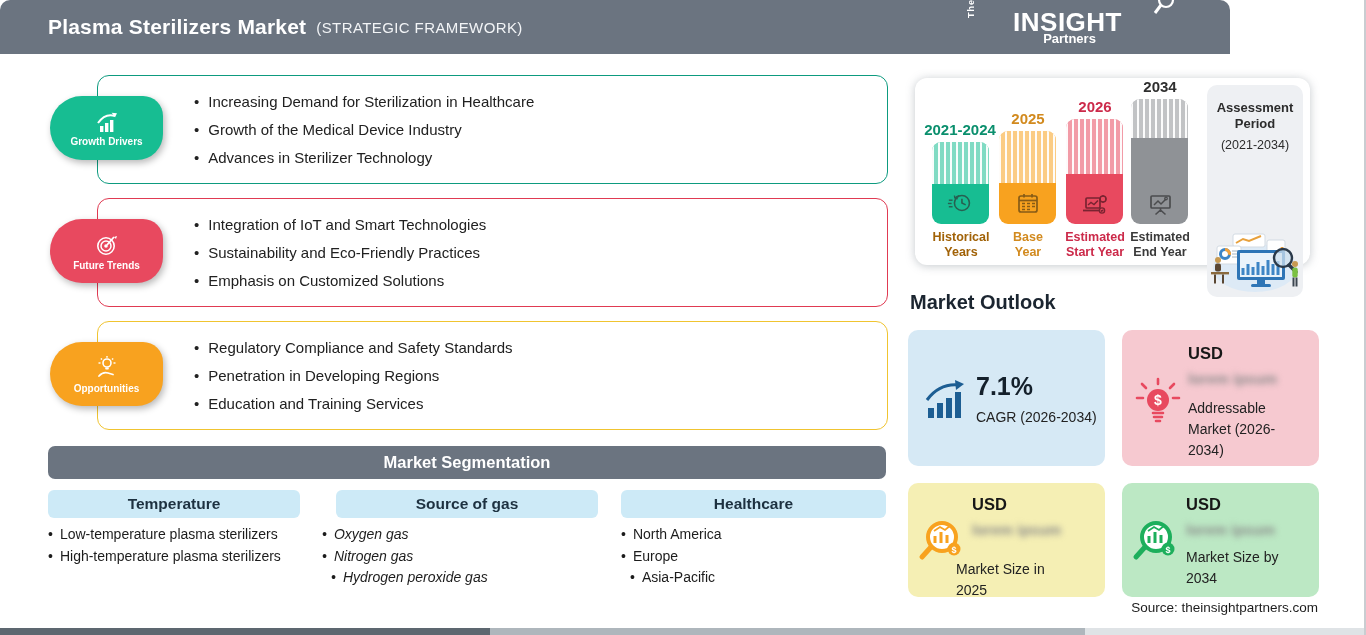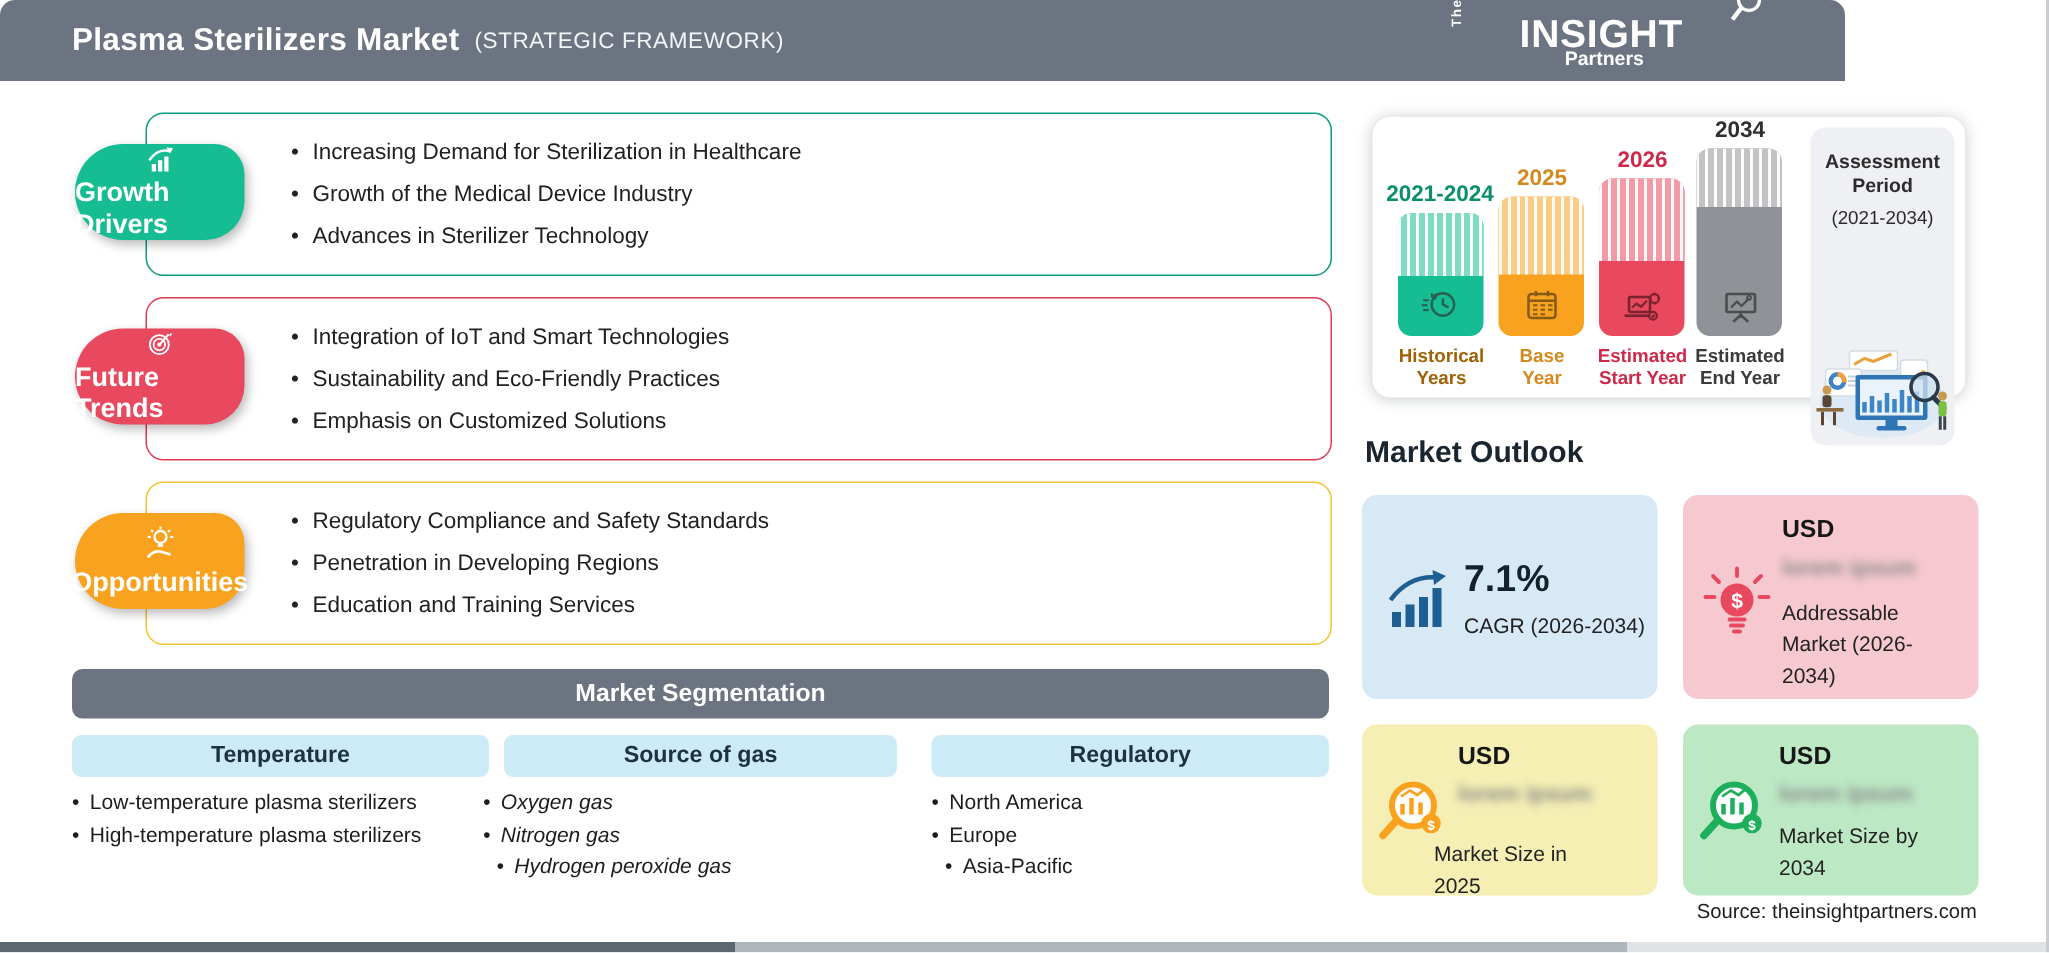--- a/index.html
+++ b/index.html
@@ -23,21 +23,21 @@
 
   
   .info-box{position:absolute;left:97px;width:789px;height:107px;background:#fff;
             border:1.6px solid;border-radius:12px;display:flex;align-items:center;}
   .info-box ul{list-style:none;margin:0;padding:0 0 0 96px;display:flex;flex-direction:column;gap:11px;}
   .info-box li{font-size:15px;color:#212121;}
   .info-box li::before{content:"•";margin-right:9px;}
   .badge{position:absolute;left:50px;width:113px;height:64px;border-radius:32px 20px 26px 32px;
          box-shadow:2px 3px 7px rgba(0,0,0,.28);display:flex;flex-direction:column;
          align-items:center;justify-content:center;gap:2px;}
-  .badge-label{color:#fff;font-size:18px;font-weight:700;}
+  .badge-label{color:#fff;font-size:10px;font-weight:700;}
   .badge-green{background:#17bd92;}
   .badge-red{background:#e8495f;}
   .badge-orange{background:#f8a21f;}
 
   
   .seg-bar{position:absolute;left:48px;top:446px;width:838px;height:33px;background:#6b7480;
            border-radius:7px;display:flex;align-items:center;justify-content:center;
            color:#fff;font-size:16.5px;font-weight:700;}
   .seg-chip{position:absolute;top:490px;height:28px;background:#cdeaf7;border-radius:6px;
             display:flex;align-items:center;justify-content:center;color:#1d3140;
@@ -157,28 +157,28 @@
       <line x1="21.5" y1="8" x2="19.5" y2="8" stroke="#fff" stroke-width="1.4"></line>
       <path d="M5 21 Q9 16.5 14 18 L19 19.5" fill="none" stroke="#fff" stroke-width="1.8" stroke-linecap="round"></path>
     </svg>
     <div class="badge-label">Opportunities</div>
   </div>
 
   <div class="seg-bar">
     <span>Market Segmentation</span>
   </div>
 
-  <div class="seg-chip" style="left:48px;width:278px;">
+  <div class="seg-chip" style="left:48px;width:252px;">
     <span>Temperature</span>
   </div>
   <div class="seg-chip" style="left:336px;width:262px;">
     <span>Source of gas</span>
   </div>
   <div class="seg-chip" style="left:621px;width:265px;">
-    <span>Regulatory</span>
+    <span>Healthcare</span>
   </div>
 
   <ul class="seg-list" style="left:48px;">
     <li>Low-temperature plasma sterilizers</li>
     <li>High-temperature plasma sterilizers</li>
   </ul>
   <ul class="seg-list" style="left:322px;font-style:italic;">
     <li>Oxygen gas</li>
     <li>Nitrogen gas</li>
     <li class="indent">Hydrogen peroxide gas</li>

